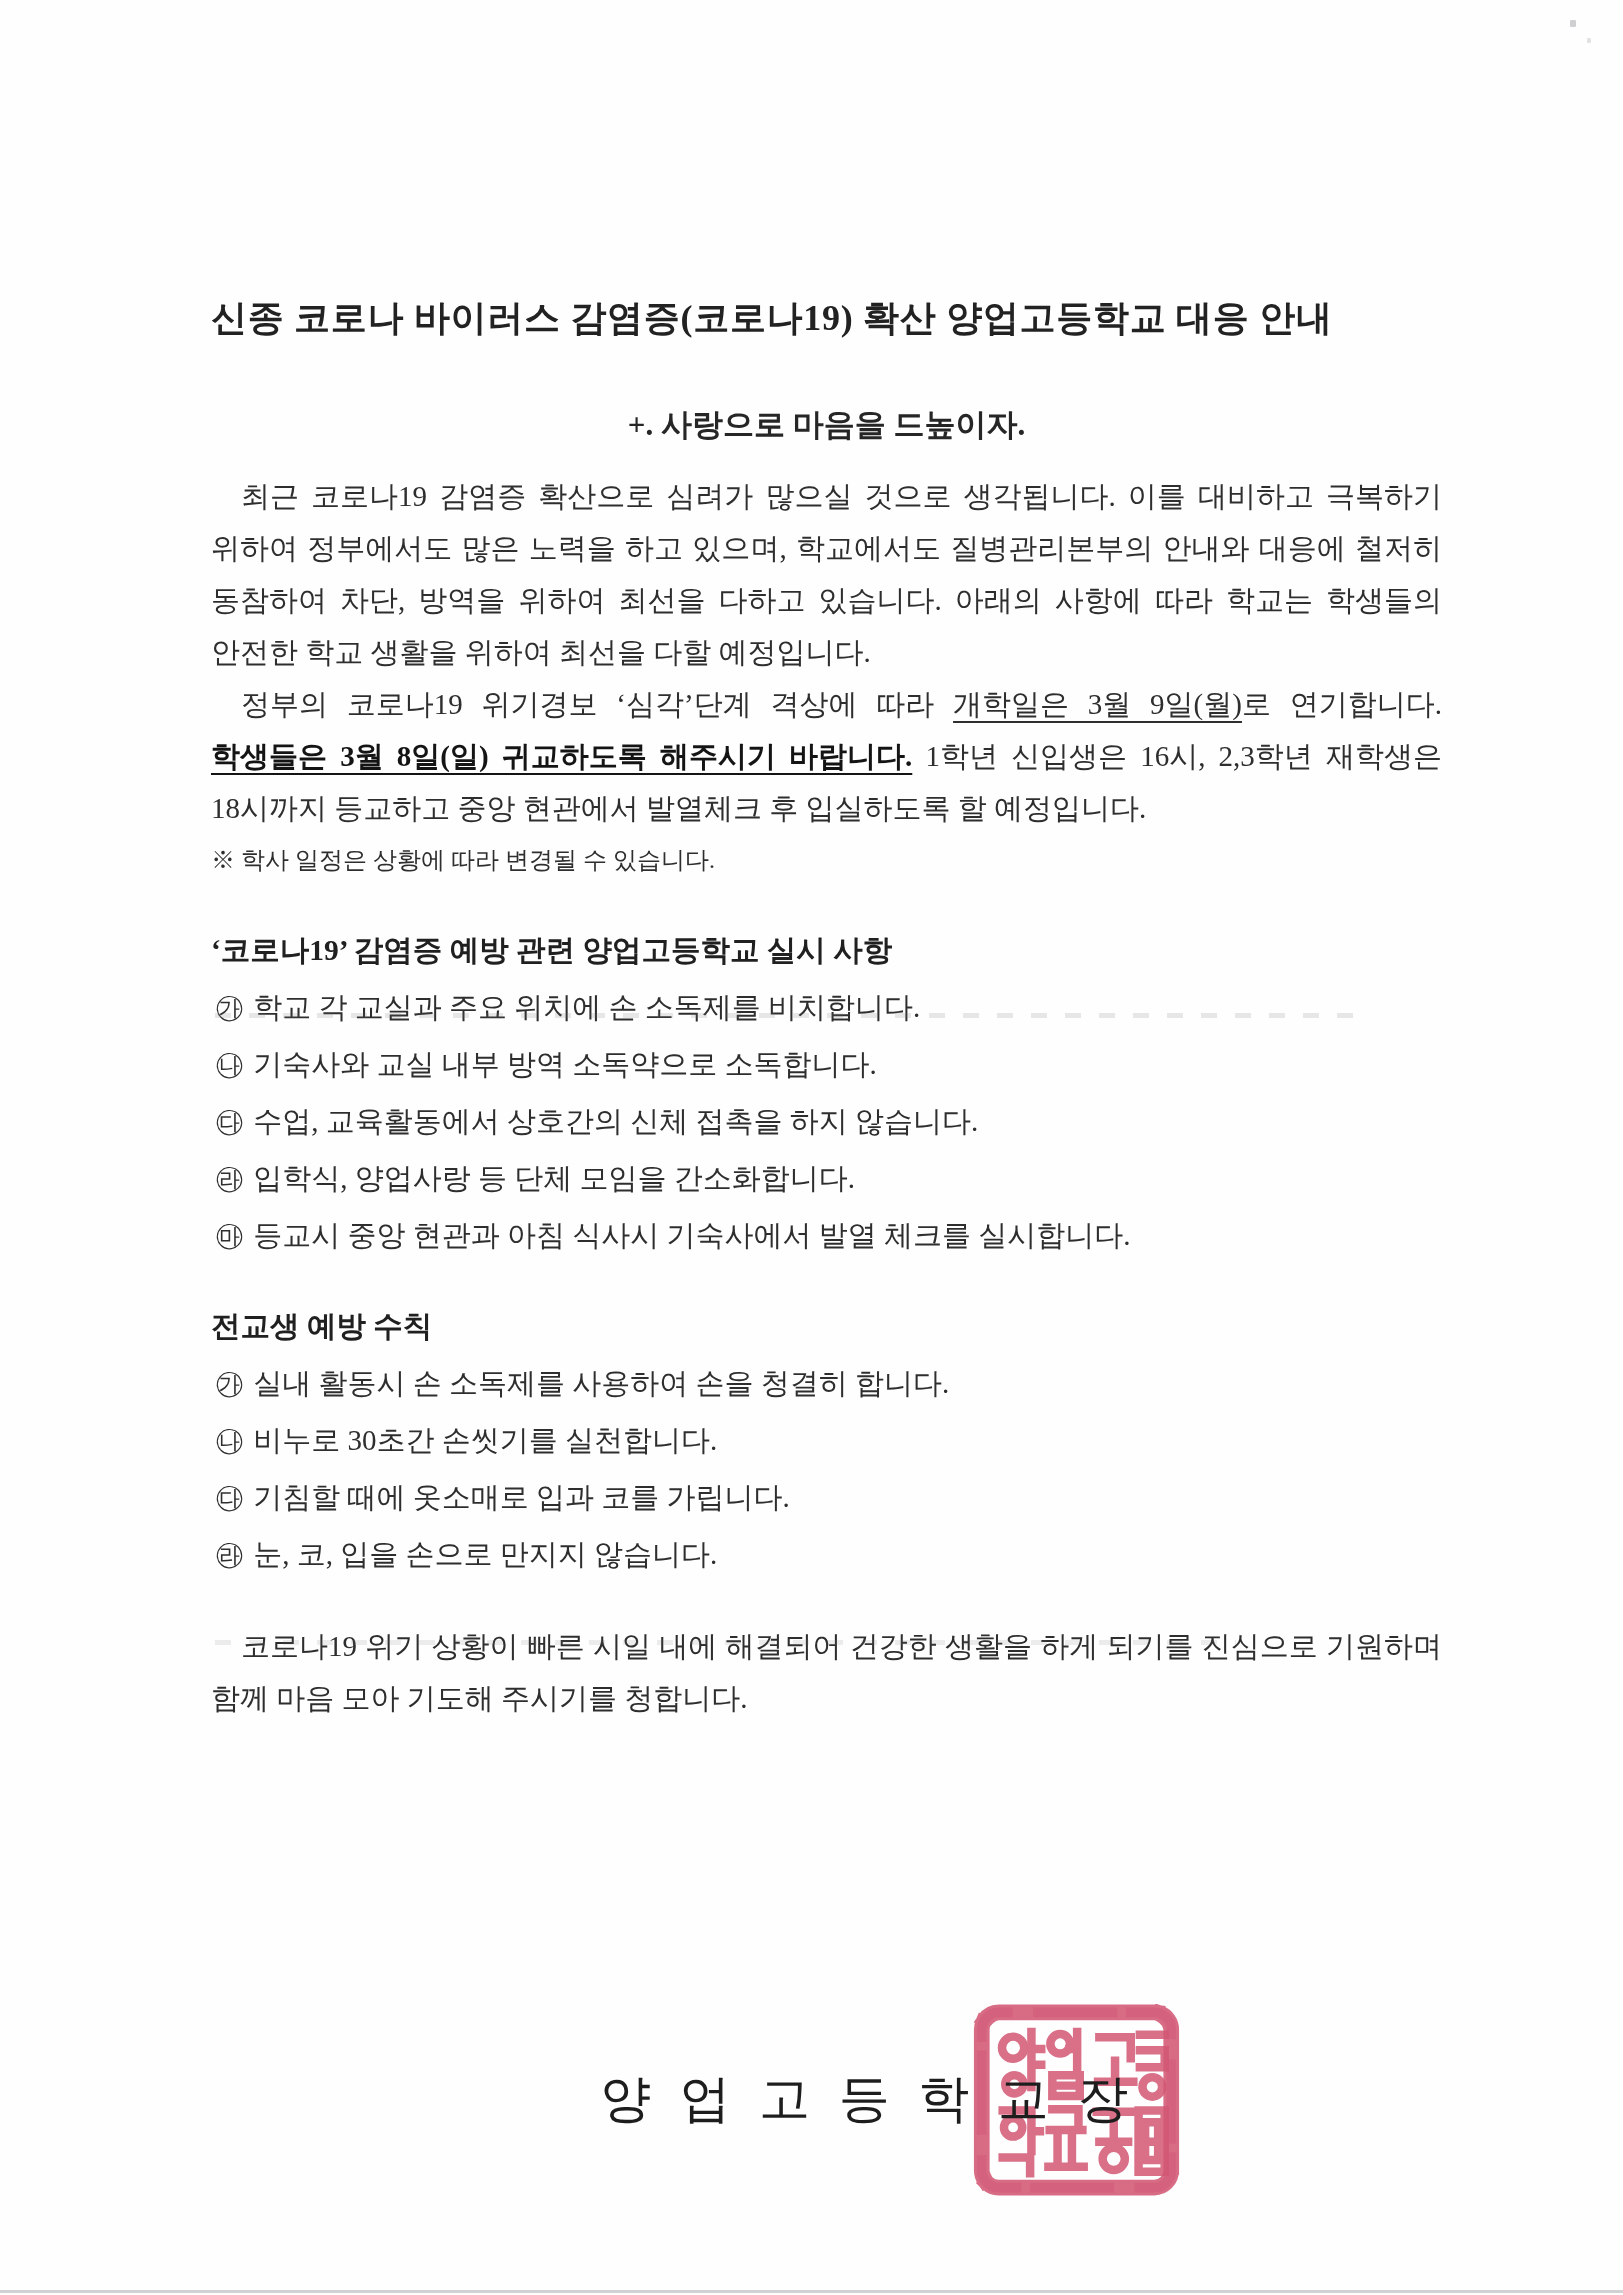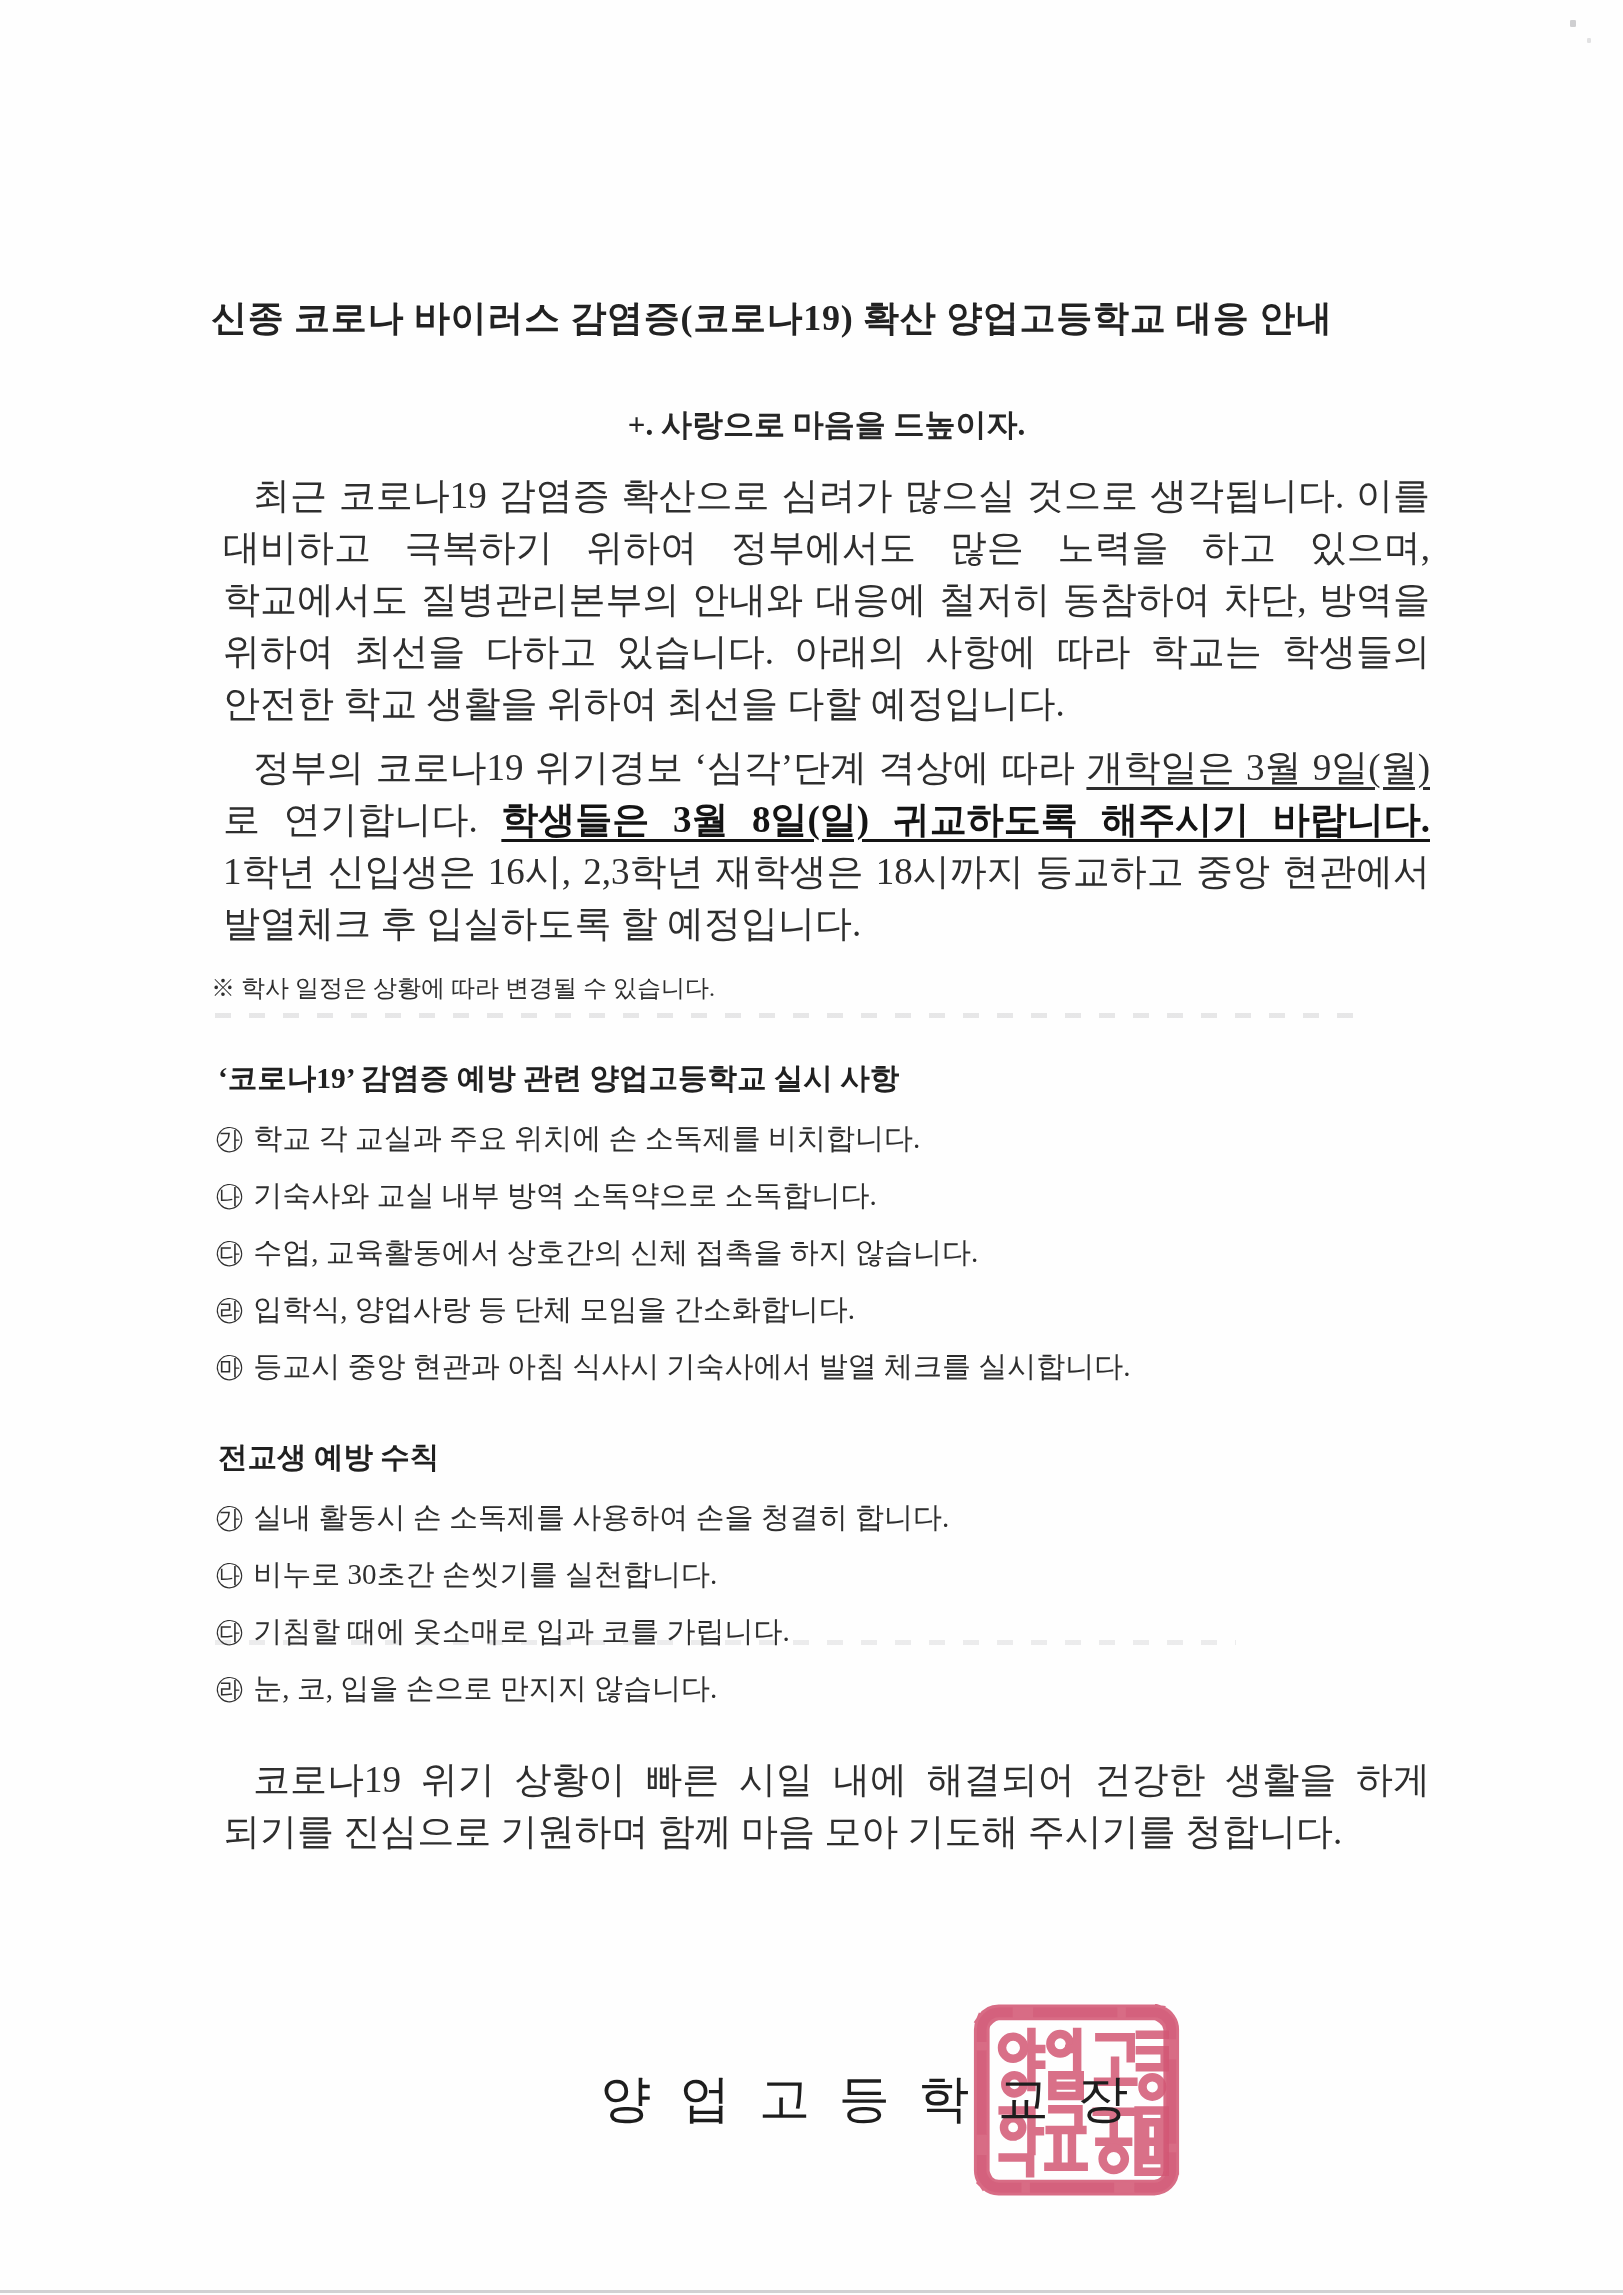--- a/index.html
+++ b/index.html
@@ -30,46 +30,46 @@
   }
   .greeting {
     font-size: 31px;
     font-weight: 700;
     color: #262626;
     line-height: 39px;
     margin: 0 0 26px 0;
     text-align: center;
   }
   .para {
-    font-size: 37px;
+    font-size: 29px;
     line-height: 52px;
     text-align: justify;
     text-indent: 30px;
-    margin: 12px;
+    margin: 0;
     word-break: keep-all;
   }
   .seg-underline { text-decoration: underline; text-underline-offset: 6.5px; }
   .seg-bold-underline {
     font-weight: 700;
     color: #141414;
     text-decoration: underline;
     text-underline-offset: 6.5px;
   }
   .note-line {
     font-size: 24px;
     line-height: 52px;
     margin: 0;
   }
   .section { margin-top: 37px; }
   .section-heading {
     font-size: 29.5px;
     font-weight: 700;
     color: #202020;
     line-height: 54px;
-    margin: 7px;
+    margin: 0;
   }
   .item {
     font-size: 29px;
     line-height: 53px;
     margin: 4px;
     word-break: keep-all;
   }
   .item-marker { margin-right: 9.2px; }
   .closing { margin-top: 39px; }
   .signature-row {

